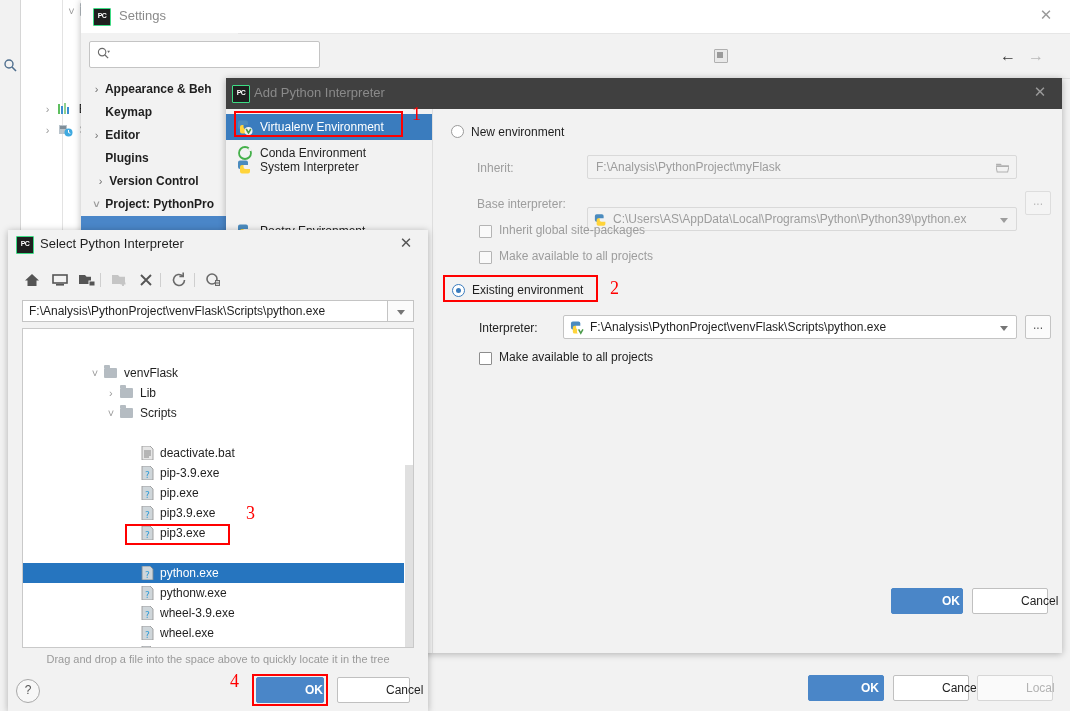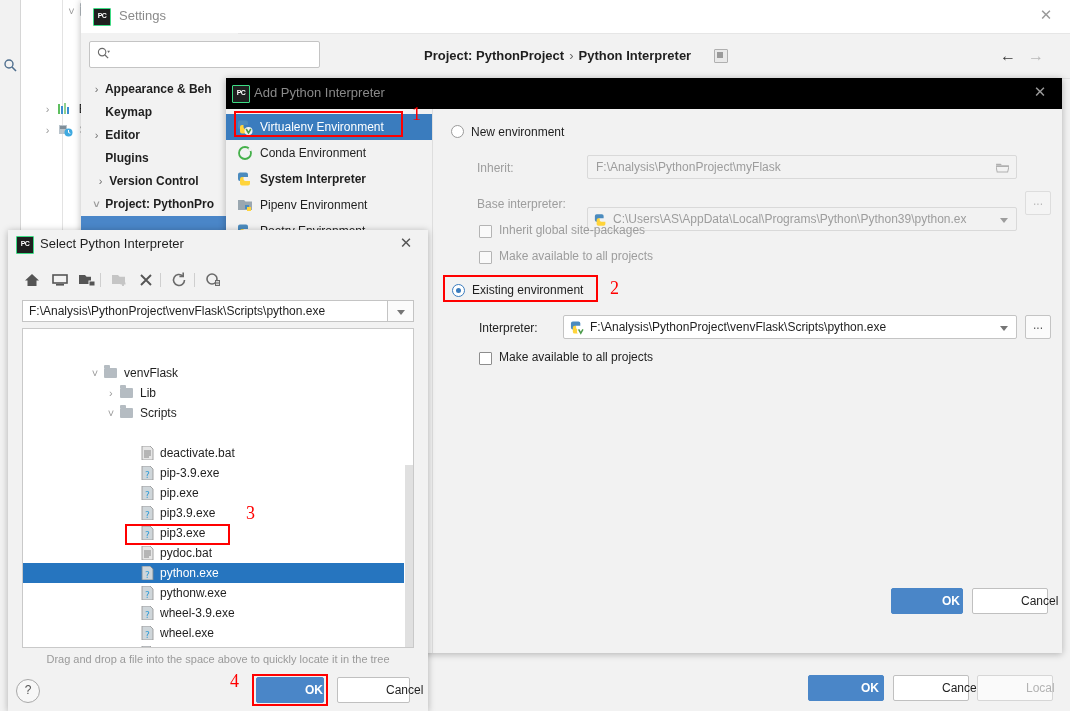--- a/index.html
+++ b/index.html
@@ -81,21 +81,21 @@
     border:1px solid #b0b0b0; background:#e9e9e9; border-radius:1px;
   }
   .bc-btn:after { content:""; position:absolute; left:2px; top:2px; width:6px; height:6px; background:#9a9a9a; }
   .nav-arrow { position:absolute; top:47px; width:18px; height:18px; font-size:16px; line-height:18px; text-align:center; }
   .set-divider { position:absolute; left:238px; top:78px; right:0; height:1px; background:#e0e0e0; }
   .set-body { position:absolute; left:238px; top:79px; right:0; bottom:46px; background:#f2f2f2; }
   .set-footer { position:absolute; left:0; right:0; bottom:0; height:46px; }
 
   
   #addpy { left:226px; top:78px; width:836px; height:575px; }
-  #addpy .dlg-title { height:31px; background:#000000;padding-left:36px; }
+  #addpy .dlg-title { height:31px; background:#404040;padding-left:36px; }
   .api-left { position:absolute; left:0; top:31px; width:206px; bottom:0; background:#f2f2f2; border-right:1px solid #dedede; }
   .api-item {
     position:absolute; left:0; width:206px; height:26px; line-height:26px;
     font-size:12px; color:#1f1f1f; white-space:nowrap;
   }
   .api-item.sel { background:#3a7cbe; color:#ffffff; }
   .api-ic { position:absolute; left:11px; top:5px; width:16px; height:16px; }
   .api-label { position:absolute; left:34px; top:0; }
   .api-right { position:absolute; left:207px; top:31px; right:0; bottom:0; background:#f2f2f2; }
 
@@ -265,25 +265,20 @@
         <span class="chev">›</span>
         <span>Version Control</span>
       </div>
       <div class="set-item" style="top:160px; left:10px;">
         <span class="chev-d">˅</span>
         <span>Project: PythonPro</span>
       </div>
       <div class="set-sel-bar" style="top:183px;"></div>
     </div>
 
-    <div class="set-right-hdr">
-      <div class="bc">
-        <span>Project: PythonProject</span><span class="sep">›</span><span>Python Interpreter</span>
-      </div>
-    </div>
     <div class="bc-btn"></div>
     <div class="nav-arrow" style="left:918px; color:#3a3a3a;">←</div>
     <div class="nav-arrow" style="left:946px; color:#b9b9b9;">→</div>
     <div class="set-divider"></div>
     <div class="set-body"></div>
 
     <div class="set-footer">
       <div class="btn primary" style="left:727px; top:10px; width:76px;">OK</div>
       <div class="btn" style="left:812px; top:10px; width:76px;">Cancel</div>
       <div class="btn disabled" style="left:896px; top:10px; width:76px;">Local</div>
@@ -307,34 +302,26 @@
         </svg>
         <span class="api-label">Virtualenv Environment</span>
       </div>
       <div class="api-item" style="top:31px;">
         <svg class="api-ic" viewBox="0 0 16 16">
           <circle cx="8" cy="8" r="6" fill="none" stroke="#44b04a" stroke-width="1.8"></circle>
           <path d="M12 3 A6 6 0 0 1 13.5 6" stroke="#f2f2f2" stroke-width="2.6" fill="none"></path>
         </svg>
         <span class="api-label">Conda Environment</span>
       </div>
-      <div class="api-item" style="top:57px;font-weight:bold;">
+      <div class="api-item" style="top:45px;">
         <svg class="api-ic" viewBox="0 0 16 16">
           <path d="M5 1.5h4a2 2 0 012 2v2.5H6.5a2 2 0 00-2 2V10H3a2 2 0 01-2-2V3.5a2 2 0 012-2z" fill="#4b8bbe"></path>
           <path d="M7 14.5h4a2 2 0 002-2V10H8.5a2 2 0 01-2-2V6H5a2 2 0 00-2 2v4.5a2 2 0 002 2z" fill="#ffd43b"></path>
         </svg>
         <span class="api-label">System Interpreter</span>
-      </div>
-      <div class="api-item" style="top:83px;">
-        <svg class="api-ic" viewBox="0 0 16 16">
-          <path d="M1 3h6l1.5 1.5H15V13H1z" fill="#9aa7b0"></path>
-          <path d="M8 8h4v4H8z" fill="#4b8bbe"></path>
-            <path d="M10 10h4v4h-4z" fill="#ffd43b"></path>
-        </svg>
-        <span class="api-label">Pipenv Environment</span>
       </div>
       <div class="api-item" style="top:109px;">
         <svg class="api-ic" viewBox="0 0 16 16">
           <path d="M5 1.5h4a2 2 0 012 2v2.5H6.5a2 2 0 00-2 2V10H3a2 2 0 01-2-2V3.5a2 2 0 012-2z" fill="#4b8bbe"></path>
           <path d="M7 14.5h4a2 2 0 002-2V10H8.5a2 2 0 01-2-2V6H5a2 2 0 00-2 2v4.5a2 2 0 002 2z" fill="#ffd43b"></path>
         </svg>
         <span class="api-label">Poetry Environment</span>
       </div>
     </div>
 
@@ -488,27 +475,20 @@
         </svg>
         <span style="display:inline-block;width:137px"></span><span>pip3.9.exe</span>
       </div>
       <div class="tr" style="top:162px;">
         <svg class="file-ic" style="left:118px; top:3px;" viewBox="0 0 13 14">
           <path d="M1 0h8l3 3v11H1z" fill="#cfd6da" stroke="#9a9a9a" stroke-width="0.9"></path>
           <text x="4" y="12" font-size="9" fill="#2e9bd6" font-family="DejaVu Sans">?</text>
         </svg>
         <span style="display:inline-block;width:137px"></span><span>pip3.exe</span>
       </div>
-      <div class="tr" style="top:182px;">
-        <svg class="file-ic" style="left:118px; top:3px;" viewBox="0 0 13 14">
-          <path d="M1 0h8l3 3v11H1z" fill="#e6e6e6" stroke="#9a9a9a" stroke-width="0.9"></path>
-          <path d="M3 5h7M3 7h7M3 9h7M3 11h5" stroke="#7a7a7a" stroke-width="0.9"></path>
-        </svg>
-        <span style="display:inline-block;width:137px"></span><span>pydoc.bat</span>
-      </div>
       <div class="tr sel" style="top:202px;">
         <svg class="file-ic" style="left:118px; top:3px;" viewBox="0 0 13 14">
           <path d="M1 0h8l3 3v11H1z" fill="#cfd6da" stroke="#7a8a94" stroke-width="0.9"></path>
           <text x="4" y="12" font-size="9" fill="#2e9bd6" font-family="DejaVu Sans">?</text>
         </svg>
         <span style="display:inline-block;width:137px"></span><span>python.exe</span>
       </div>
       <div class="tr" style="top:222px;">
         <svg class="file-ic" style="left:118px; top:3px;" viewBox="0 0 13 14">
           <path d="M1 0h8l3 3v11H1z" fill="#cfd6da" stroke="#9a9a9a" stroke-width="0.9"></path>

